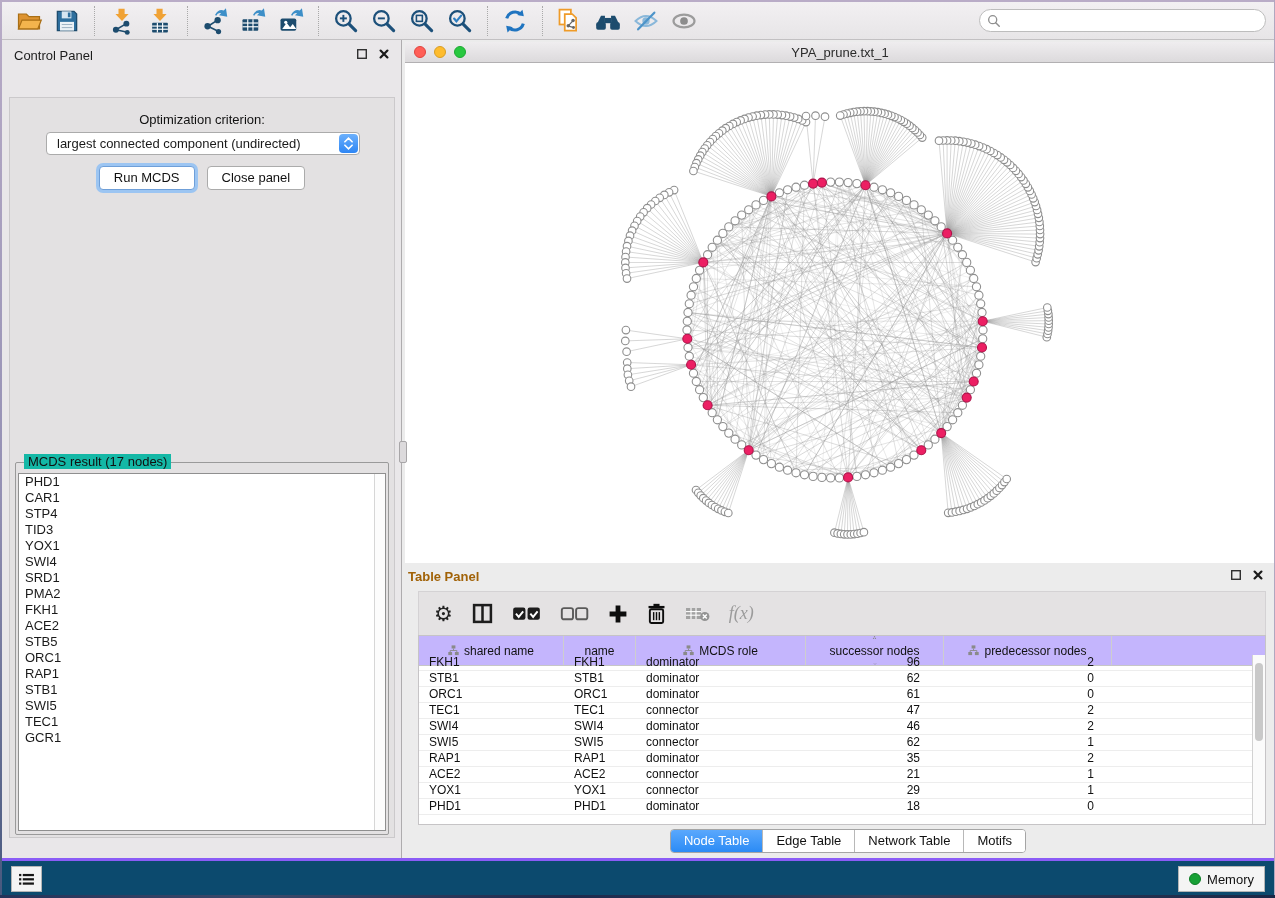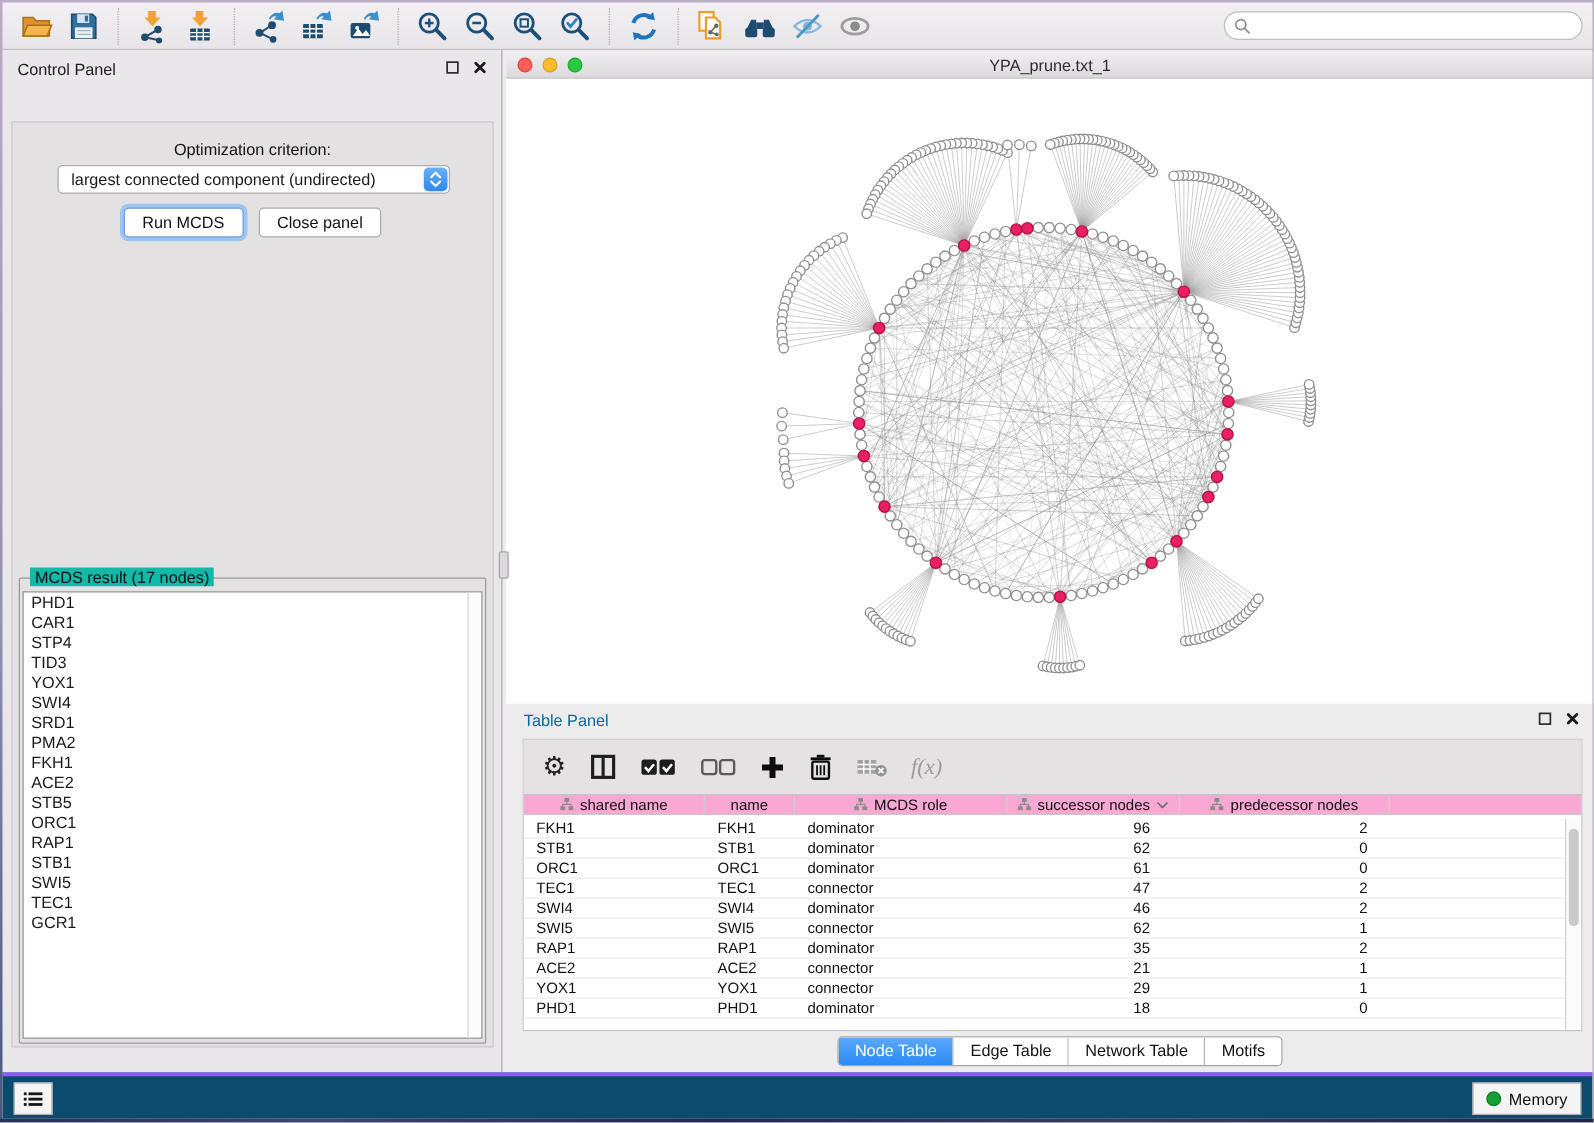--- a/index.html
+++ b/index.html
@@ -75,30 +75,30 @@
   .traffic span { width:12px; height:12px; border-radius:50%; }
   .tl-red { background:#ff5f57; border:1px solid #e0443e; }
   .tl-yellow { background:#febc2e; border:1px solid #d89e24; }
   .tl-green { background:#28c840; border:1px solid #1da932; }
   .net-title { position:absolute; left:0; right:0; top:3px; text-align:center; font-size:13px; color:#2b2b2b; }
   .net-canvas { position:absolute; left:0; right:0; top:21px; bottom:0; background:#fff; }
   .net-canvas svg { display:block; }
 
   
   .table-panel { position:absolute; left:405px; top:563px; width:870px; height:295px; background:#ececec; }
-  .tp-title { position:absolute; left:14px; top:6px; font-size:13px; color:#0369a1; }
+  .tp-title { position:absolute; left:3px; top:6px; font-size:13px; color:#a16207;font-weight:bold; }
   .tp-toolbar { position:absolute; left:13px; right:9px; top:28px; height:44px; background:#e4e2e3;
                 border:1px solid #d4d2d4; border-bottom:none; display:flex; align-items:center;
                 gap:19px; padding:0 15px; }
   .tpt-btn { display:flex; align-items:center; justify-content:center; }
   .gear-glyph { font-size:21px; color:#222; line-height:1; }
   .fx-glyph { font-family:"Liberation Serif", serif; font-style:italic; font-size:18px; color:#9b9b9b; }
   .tp-table { position:absolute; left:13px; right:9px; top:72px; bottom:33px; background:#fff;
               border:1px solid #c6c4c6; overflow:hidden; }
-  .thead { display:flex; height:16px; background:#f9a8d4; border-bottom:1px solid #c6c6c6; }
+  .thead { display:flex; height:30px; background:#c4b5fd; border-bottom:1px solid #c6c6c6; }
   .th { display:flex; align-items:center; justify-content:center; gap:5px; font-size:12px; color:#111;
         border-right:1px solid #cecece; position:relative; }
   .th .tree { width:11px; height:11px; }
   .tbody { position:absolute; left:0; right:13px; top:19px; bottom:0; }
   .trow { display:flex; height:16px; border-bottom:1px solid #ededed; }
   .td { font-size:12px; line-height:15px; color:#111; white-space:nowrap; overflow:hidden; }
   .td.txt { padding-left:10px; text-align:left; }
   .td.num { text-align:right; }
   .tscroll { position:absolute; right:0; top:19px; bottom:0; width:13px; background:#fbfbfb;
              border-left:1px solid #d2d2d2; }
@@ -1246,21 +1246,21 @@
             <svg class="tree" viewBox="0 0 11 11">
               <g fill="#8a8a8a">
                 <rect x="3.6" y="0.4" width="3.8" height="3.1"></rect>
                 <rect x="0.3" y="7" width="3.8" height="3.1"></rect>
                 <rect x="6.9" y="7" width="3.8" height="3.1"></rect>
               </g>
               <path d="M5.5 3.5v2M2.2 7V5.5h6.6V7" fill="none" stroke="#8a8a8a" stroke-width="0.9"></path>
             </svg>
             <span>MCDS role</span>
           </div>
-          <div class="th" style="width: 138px;">
+          <div class="th" style="width: 138px; flex-direction: column;">
             <svg class="tree" viewBox="0 0 11 11">
               <g fill="#8a8a8a">
                 <rect x="3.6" y="0.4" width="3.8" height="3.1"></rect>
                 <rect x="0.3" y="7" width="3.8" height="3.1"></rect>
                 <rect x="6.9" y="7" width="3.8" height="3.1"></rect>
               </g>
               <path d="M5.5 3.5v2M2.2 7V5.5h6.6V7" fill="none" stroke="#8a8a8a" stroke-width="0.9"></path>
             </svg>
             <span>successor nodes</span>
             <svg viewBox="0 0 10 6" width="10" height="6">

